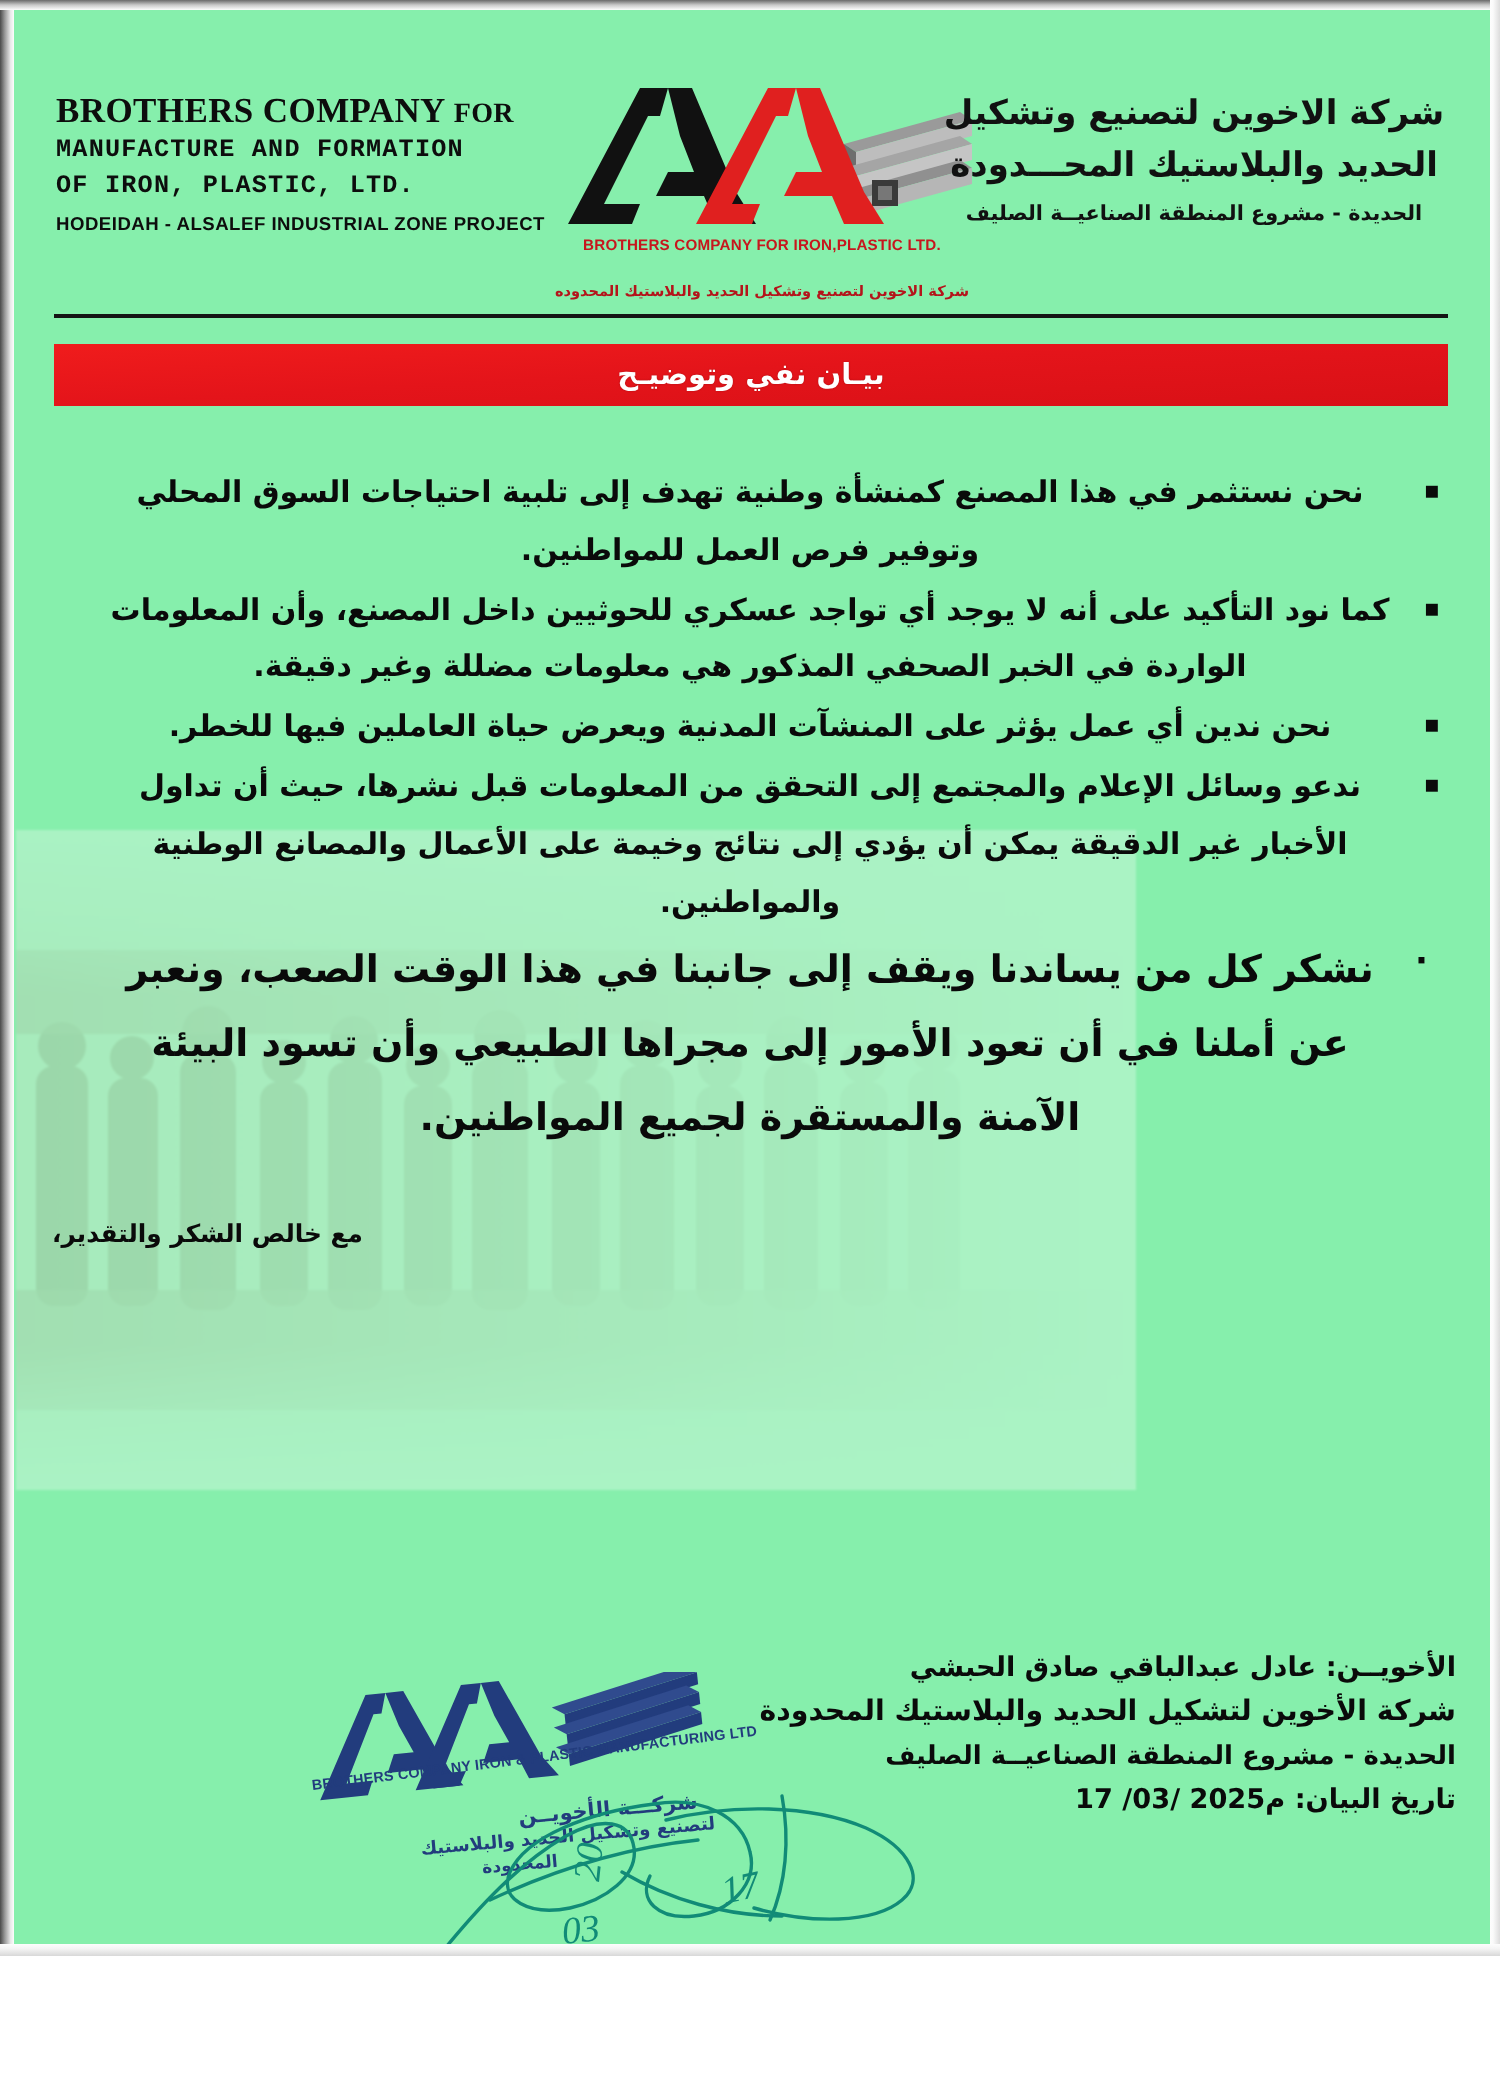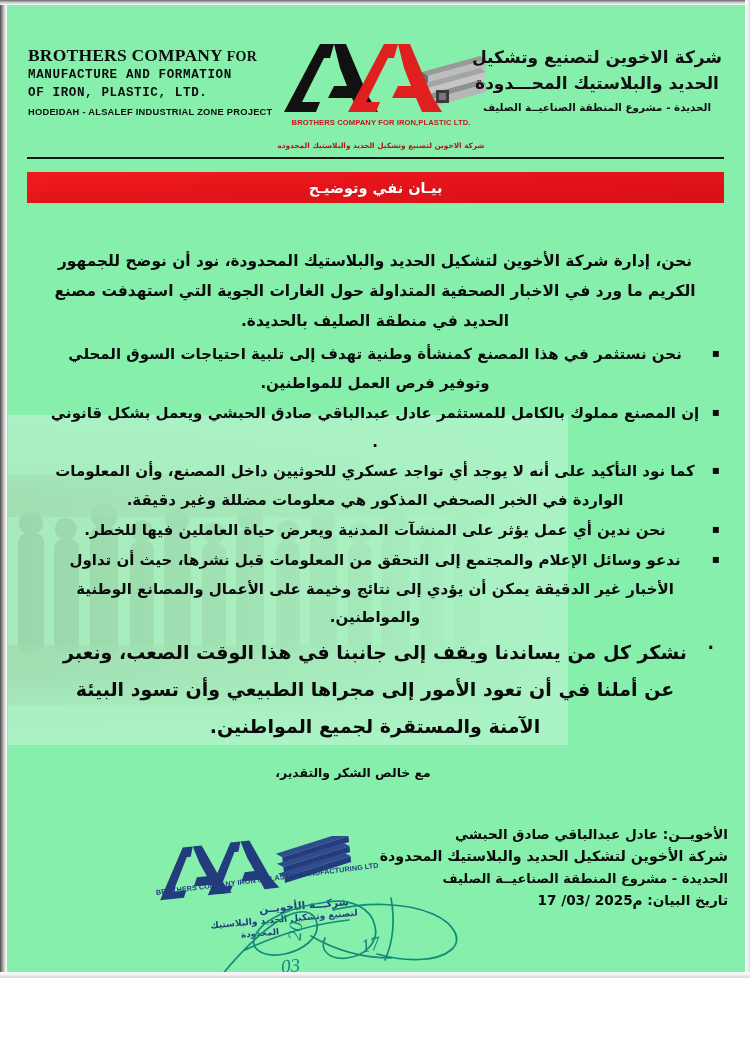--- a/index.html
+++ b/index.html
@@ -255,24 +255,24 @@
   }
   .closing::before {
     content: "\00B7";
     position: absolute;
     right: 10px;
     top: -0.15em;
     font-size: 17px;
   }
 
   .regards {
-    text-align: center;
+    text-align: left;
     font-weight: bold;
     font-size: 12.4px;
-    margin-top: 20px;
+    margin-top: 30px;
     padding-right: 44px;
   }
 
   
   .sig {
     position: absolute;
     right: 22px;
     top: 823px;
     width: 420px;
     direction: rtl;
@@ -508,25 +508,23 @@
   </div>
 
   <div class="hdr-rule"></div>
 
   <div class="banner">
     <span class="banner-text">بيـان نفي وتوضيـح</span>
   </div>
 
   <div class="body-wrap">
 
-    <p class="intro">نحن، إدارة شركة الأخوين لتشكيل الحديد والبلاستيك المحدودة، نود أن نوضح للجمهور الكريم ما ورد في الاخبار الصحفية المتداولة حول الغارات الجوية التي استهدفت مصنع الحديد في منطقة الصليف بالحديدة.</p>
 
     <ul class="bullets">
       <li class="sq li-b2">نحن نستثمر في هذا المصنع كمنشأة وطنية تهدف إلى تلبية احتياجات السوق المحلي وتوفير فرص العمل للمواطنين.</li>
-      <li class="sq">إن المصنع مملوك بالكامل للمستثمر عادل عبدالباقي صادق الحبشي ويعمل بشكل قانوني .</li>
       <li class="sq li-b2">كما نود التأكيد على أنه لا يوجد أي تواجد عسكري للحوثيين داخل المصنع، وأن المعلومات الواردة في الخبر الصحفي المذكور هي معلومات مضللة وغير دقيقة.</li>
       <li class="sq">نحن ندين أي عمل يؤثر على المنشآت المدنية ويعرض حياة العاملين فيها للخطر.</li>
       <li class="sq li-b5">ندعو وسائل الإعلام والمجتمع إلى التحقق من المعلومات قبل نشرها، حيث أن تداول الأخبار غير الدقيقة يمكن أن يؤدي إلى نتائج وخيمة على الأعمال والمصانع الوطنية والمواطنين.</li>
     </ul>
 
     <p class="closing">نشكر كل من يساندنا ويقف إلى جانبنا في هذا الوقت الصعب، ونعبر عن أملنا في أن تعود الأمور إلى مجراها الطبيعي وأن تسود البيئة الآمنة والمستقرة لجميع المواطنين.</p>
 
     <p class="regards">مع خالص الشكر والتقدير،</p>
   </div>
 

